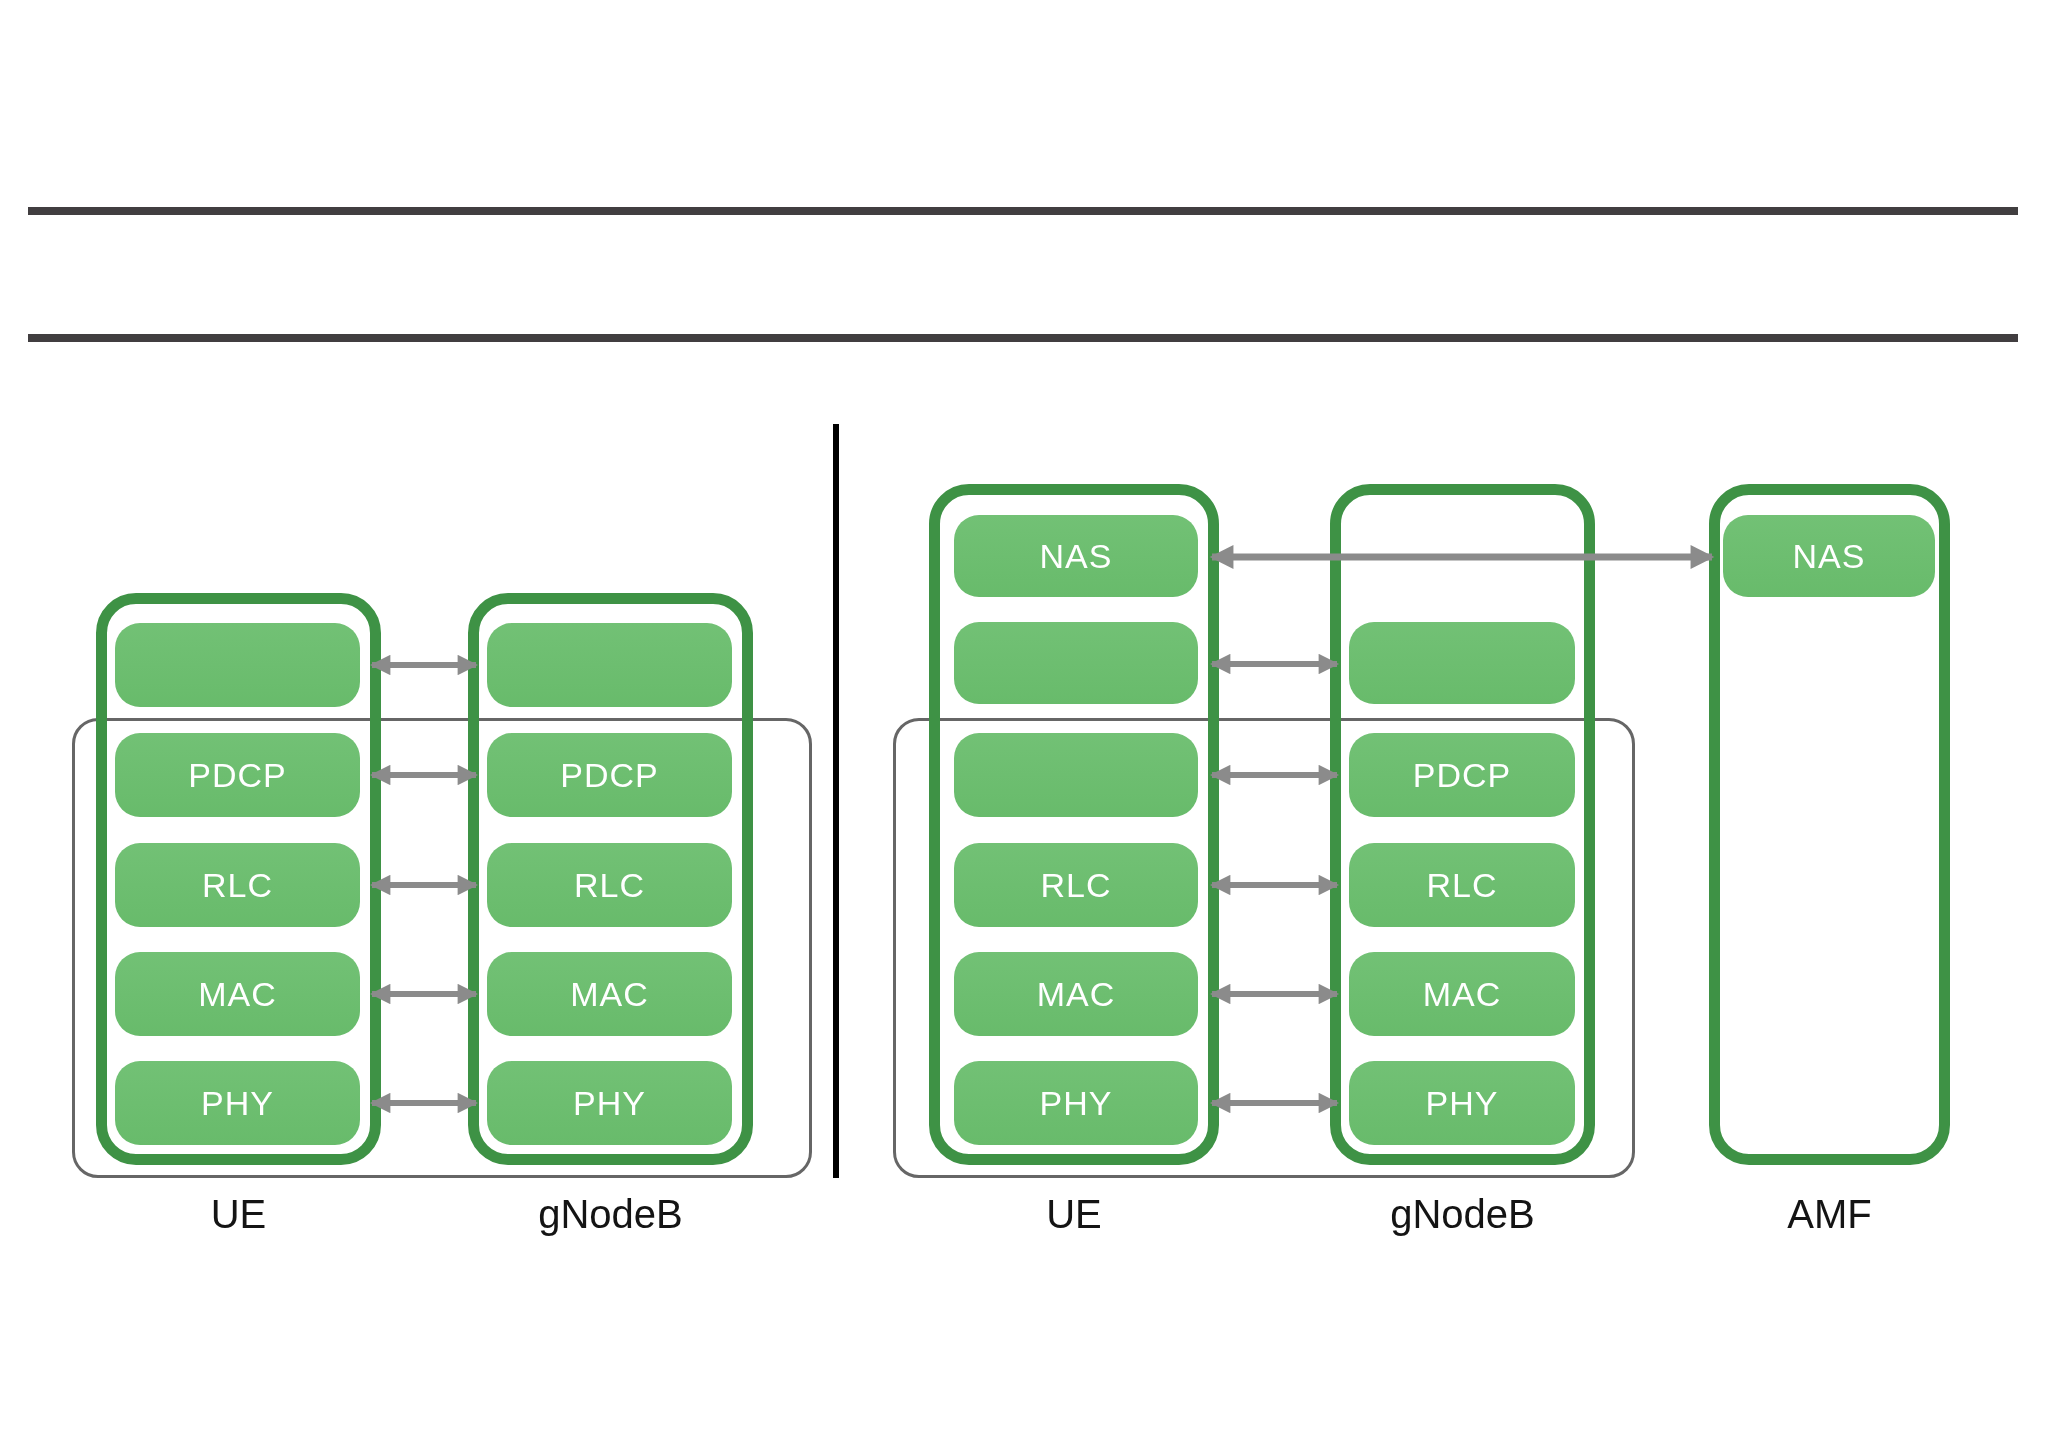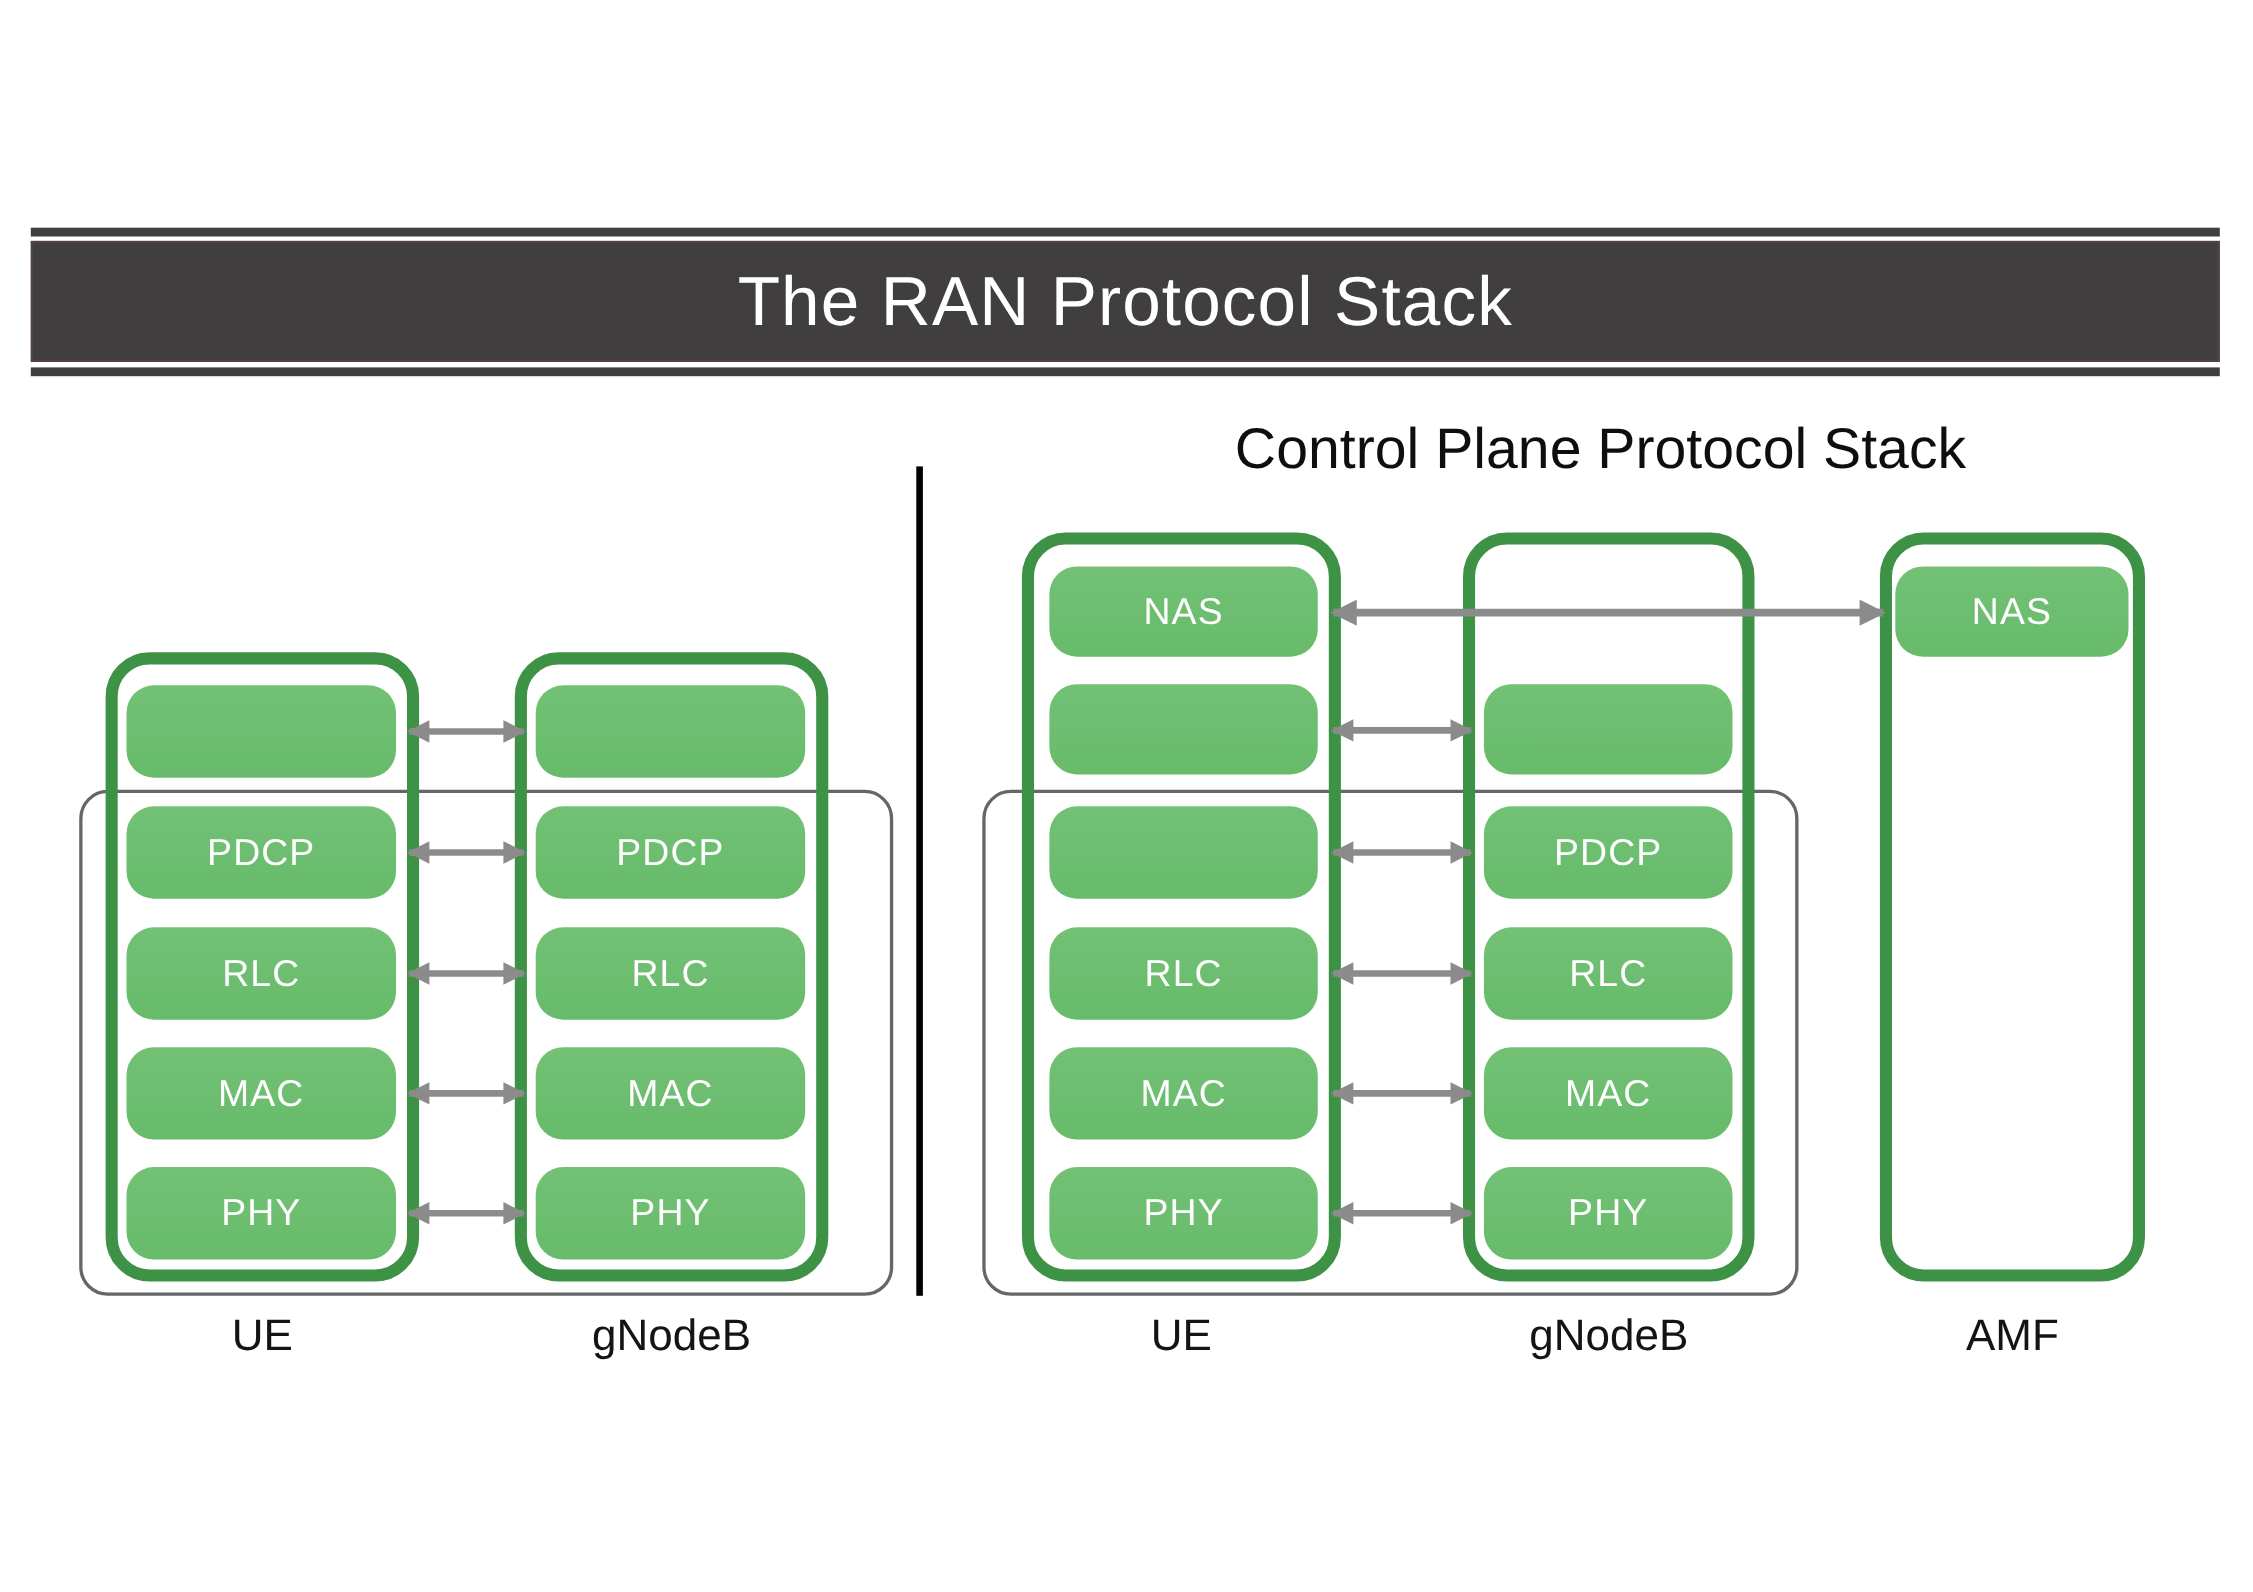--- a/index.html
+++ b/index.html
@@ -34,26 +34,22 @@
   .node-label{position:absolute;top:1192px;text-align:center;font-size:40px;color:#141414;}
   
   .overlay{position:absolute;left:0;top:0;pointer-events:none;}
 </style>
 </head>
 <body>
 
 <div class="page">
 
   <div class="bar-thin" style="top:207px"></div>
-  <div class="bar-main">
-    <span class="title">The RAN Protocol Stack</span>
-  </div>
   <div class="bar-thin" style="top:334px"></div>
 
-  <div class="heading" style="left:1080px;top:378px;width:750px">Control Plane Protocol Stack</div>
 
   <div class="divider"></div>
 
   <div class="wrap" style="left:72px;top:718px;width:740px;height:460px"></div>
   <div class="wrap" style="left:893px;top:718px;width:742px;height:460px"></div>
 
   <div class="col" style="left:96px;top:593px;width:285px;height:572px"></div>
   <div class="col" style="left:468px;top:593px;width:285px;height:572px"></div>
 
   <div class="box" style="left:115px;top:623px;width:245px"></div>

